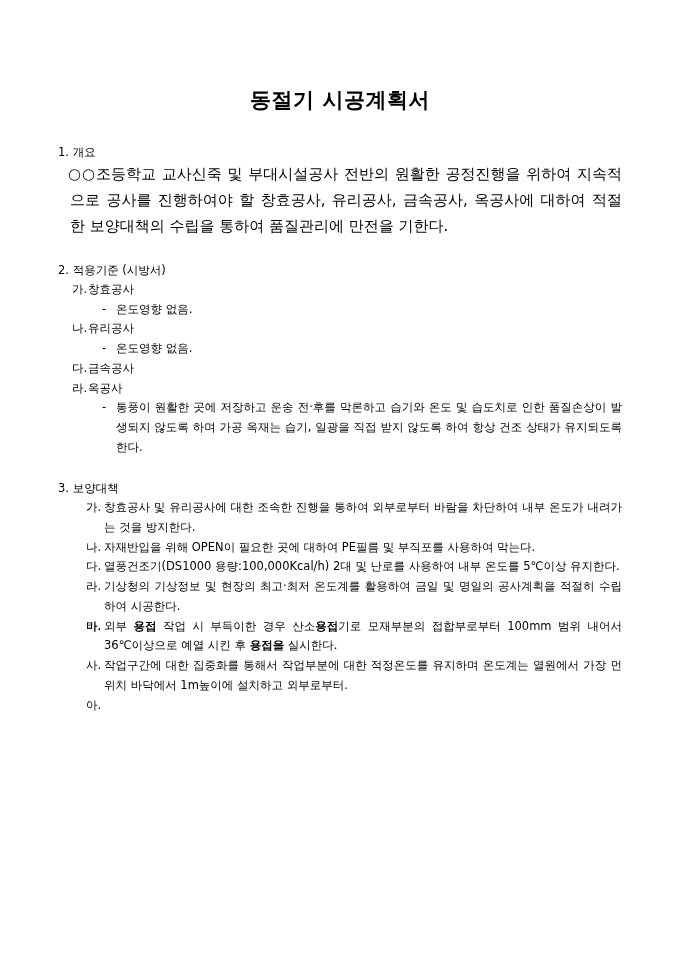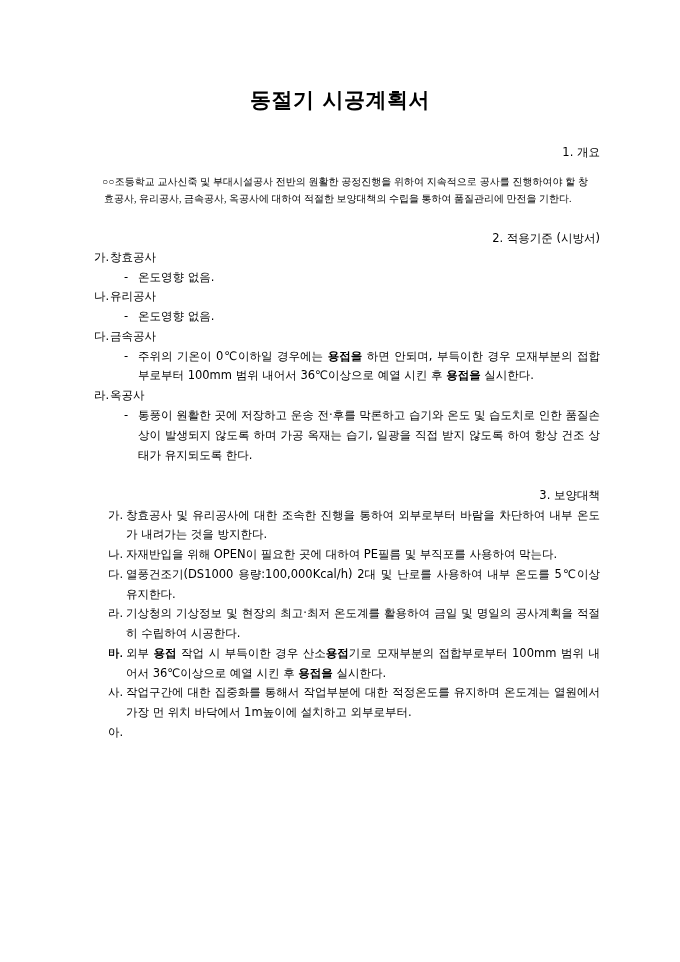--- a/index.html
+++ b/index.html
@@ -12,46 +12,44 @@
     background: #ffffff;
     font-family: "DejaVu Sans", "Liberation Sans", sans-serif;
     color: #000000;
     -webkit-font-smoothing: antialiased;
   }
   .page {
     position: relative;
     width: 680px;
     height: 962px;
     box-sizing: border-box;
-    padding: 0 80px;
+    padding: 0 58px;
   }
   .doc-title {
     margin: 0;
     padding-top: 86px;
     text-align: center;
     font-size: 21px;
     font-weight: bold;
     letter-spacing: 0.5px;
   }
   .section {
     margin-top: 22px;
   }
   .section-heading {
     font-size: 11.5px;
     line-height: 1.5;
     margin: 0 0 1px 0;
-    text-align: right;
   }
   .para {
-    font-size: 10px;
+    font-size: 15px;
     line-height: 1.72;
     text-align: justify;
-    margin: 12px;
+    margin: 0;
     text-indent: 0;
-    font-family: Liberation Serif, serif;
   }
   .sub-list {
     margin: 0;
     padding: 0;
     list-style: none;
   }
   .sub-item {
     font-size: 11.5px;
     line-height: 1.72;
     padding-left: 30px;
@@ -124,21 +122,20 @@
         <span class="marker">-</span>
         <span>온도영향 없음.</span>
       </li>
 
       <li class="sub-item">
         <span class="marker">다.</span>
         <span>금속공사</span>
       </li>
       <li class="dash-item">
         <span class="marker">-</span>
-        <span>주위의 기온이 0℃이하일 경우에는 <b>용접을</b> 하면 안되며, 부득이한 경우 모재부분의 접합부로부터 100mm 범위 내어서 36℃이상으로 예열 시킨 후 <b>용접을</b> 실시한다.</span>
       </li>
       <li class="dash-item">
         <span class="marker">-</span>
       </li>
 
       <li class="sub-item">
         <span class="marker">라.</span>
         <span>옥공사</span>
       </li>
       <li class="dash-item">

